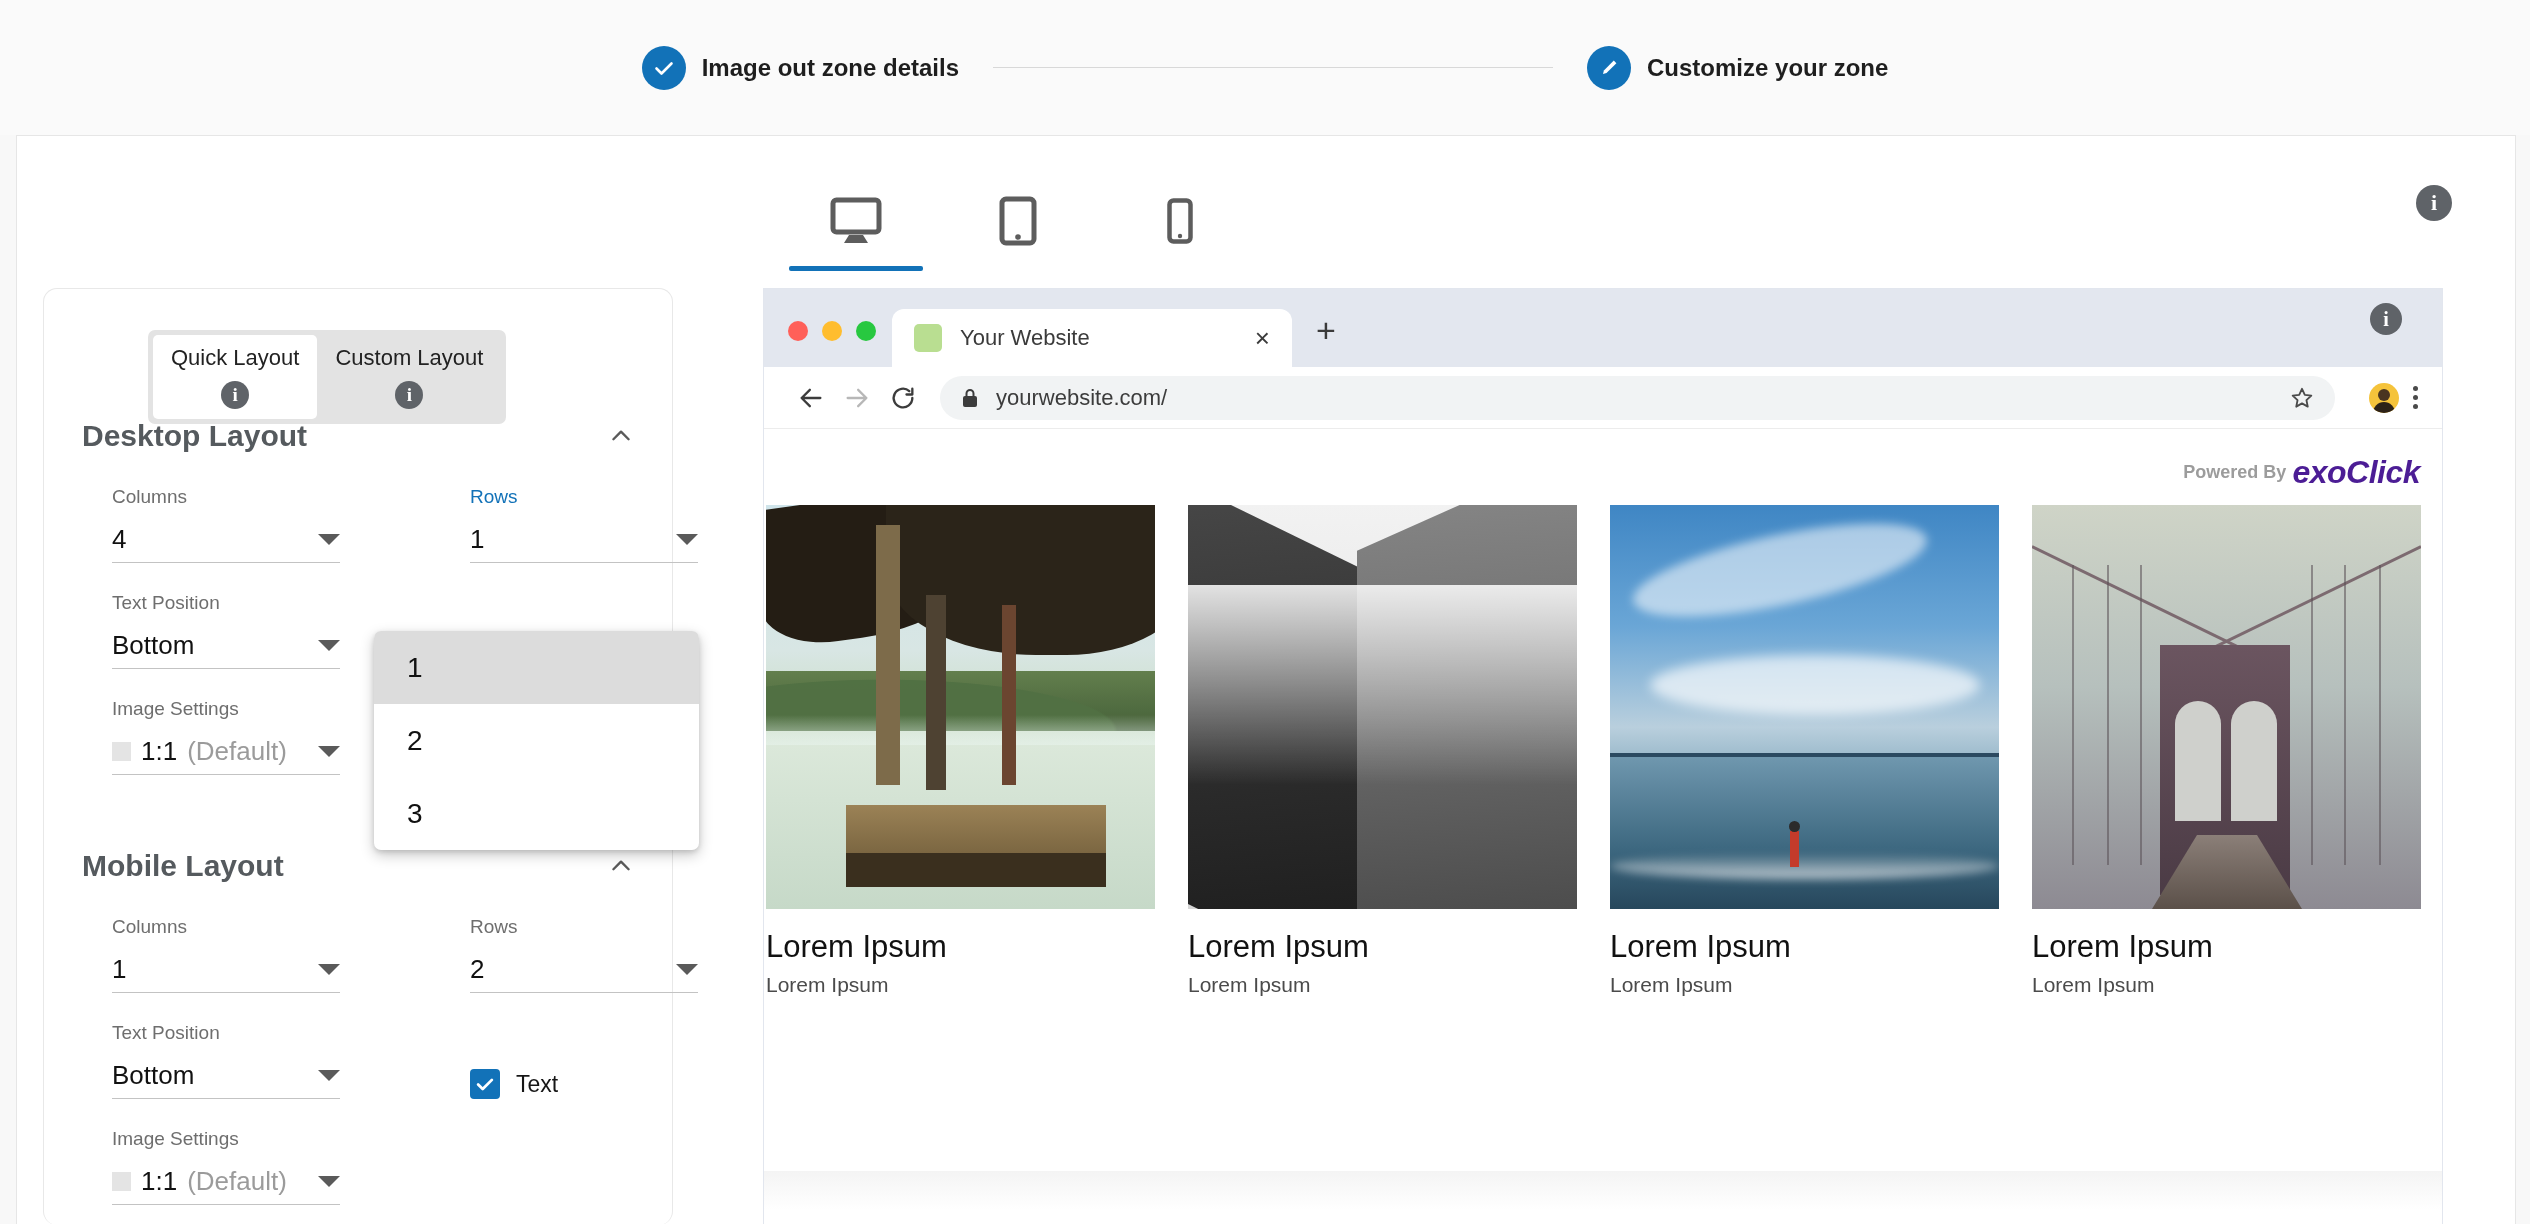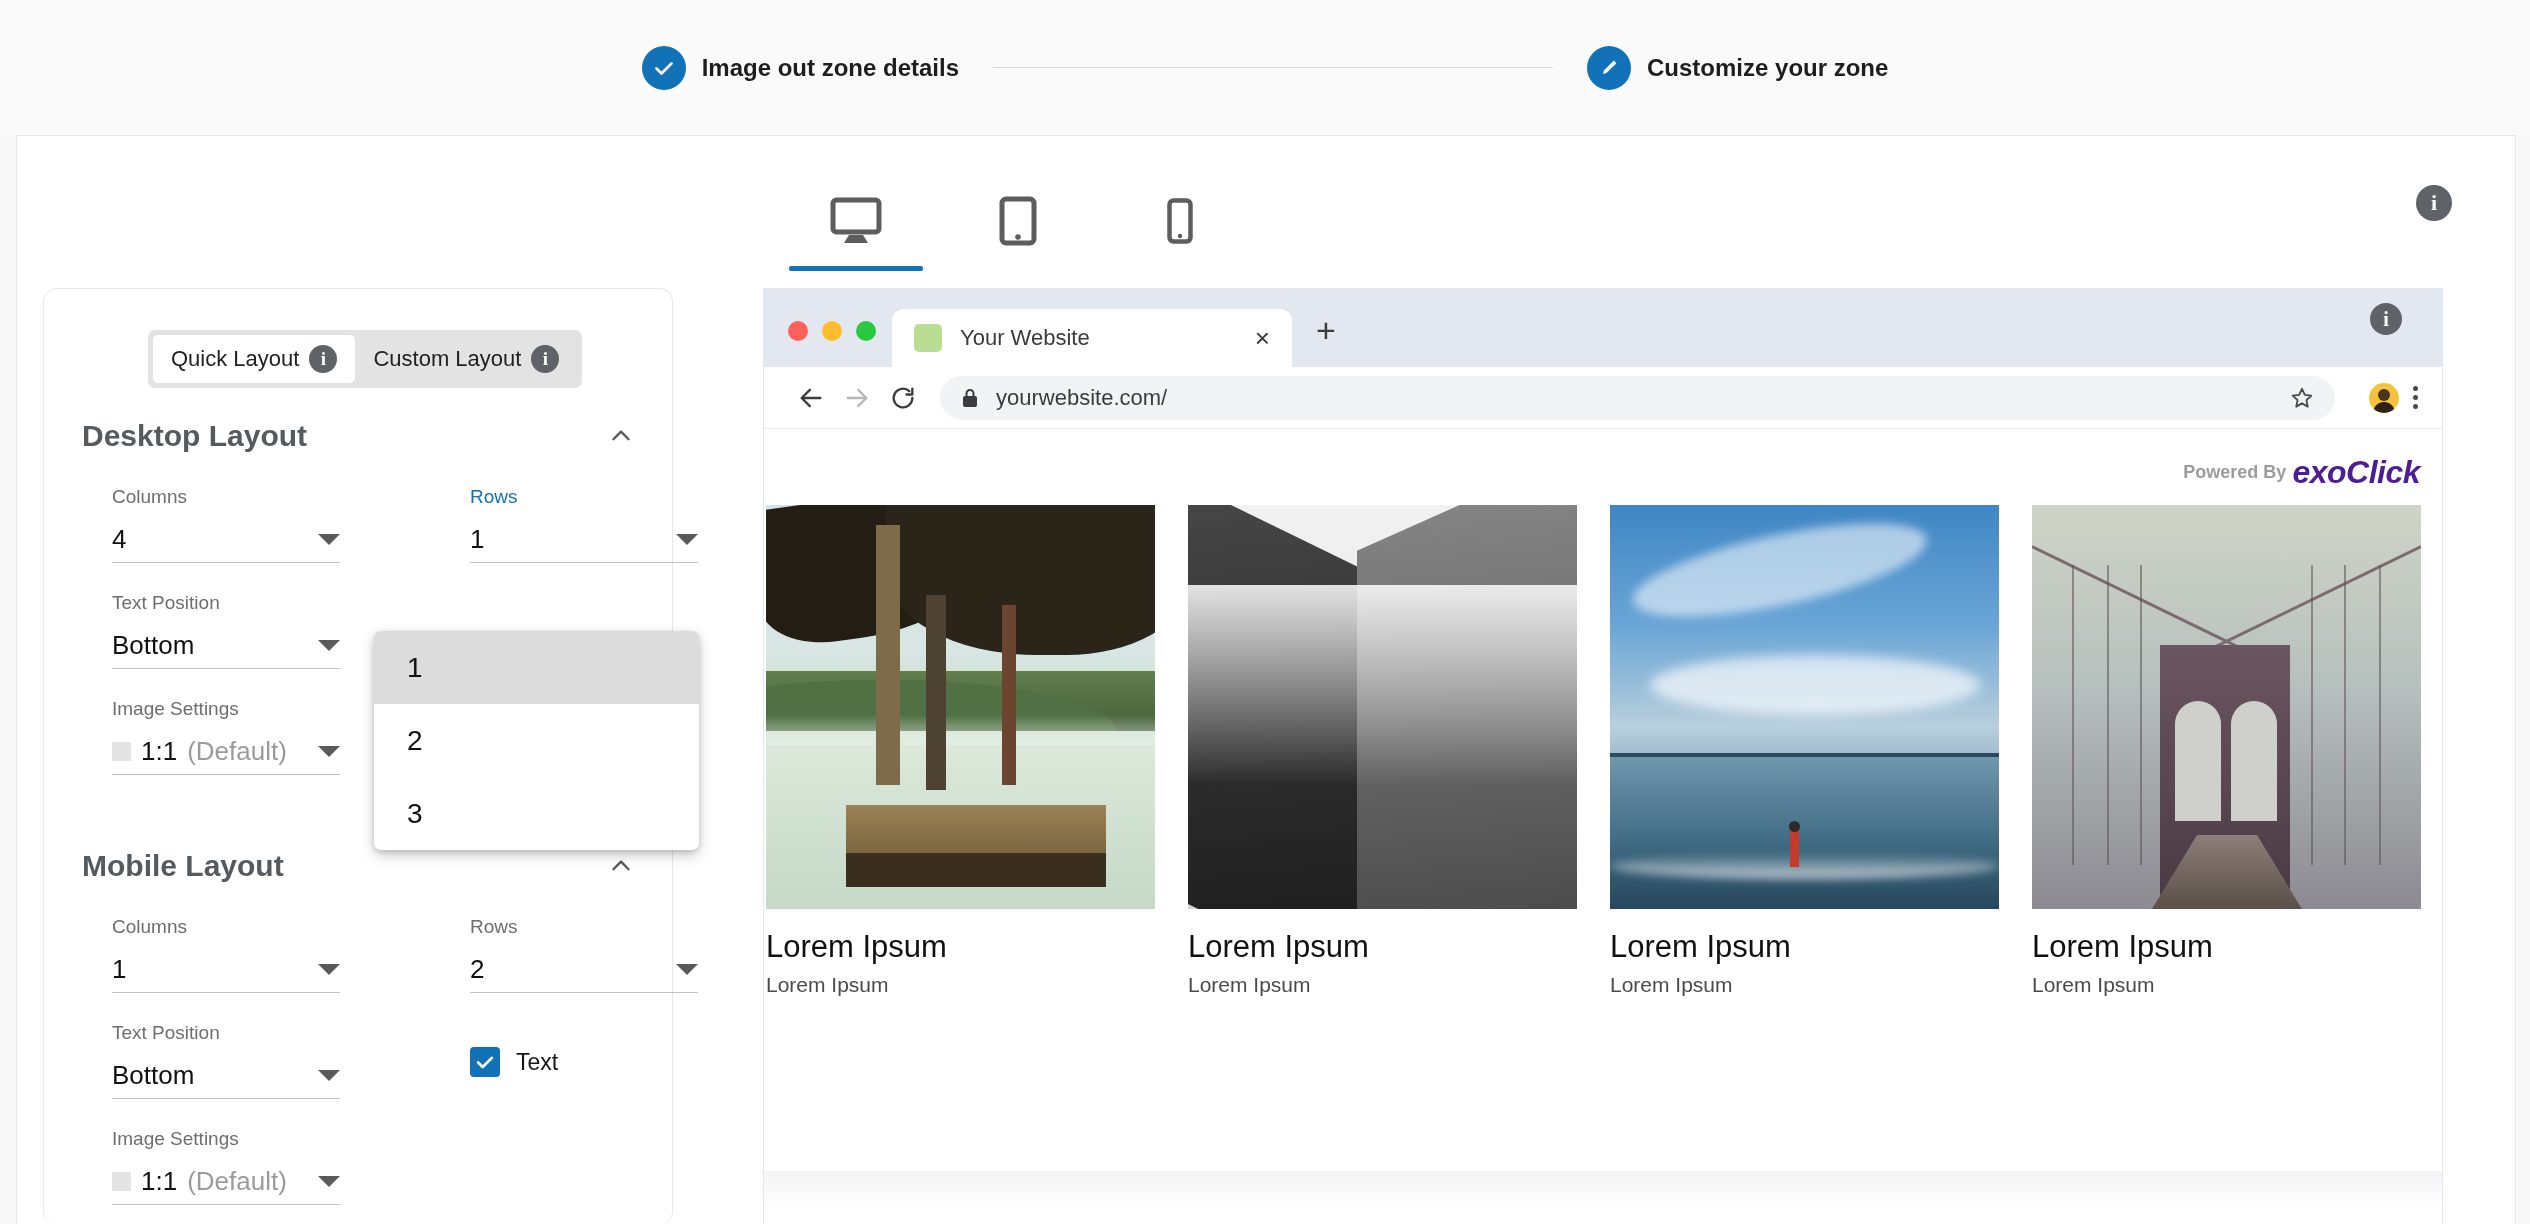--- a/index.html
+++ b/index.html
@@ -80,21 +80,21 @@
   }
 
   #layout-toggle {
     position: absolute; left: 104px; top: 41px;
     display: inline-flex; align-items: center;
     background: #e3e3e3; border-radius: 7px; padding: 5px;
   }
   .toggle-btn {
     display: flex; align-items: center; gap: 10px;
     padding: 10px 18px; border-radius: 5px;
-    font-size: 22px; color: #222; cursor: pointer; white-space: nowrap;
+    font-size: 22px; color: #222; cursor: pointer; white-space: nowrap; flex-direction: column;
   }
   .toggle-btn.active { background: #ffffff; }
   .toggle-info { width: 28px; height: 28px; font-size: 19px; }
 
   .section { position: absolute; left: 0; width: 630px; }
   .section-header {
     display: flex; align-items: center; justify-content: space-between;
     padding: 0 40px 0 38px; height: 54px; cursor: pointer;
   }
   .section-title { font-size: 30px; font-weight: 700; color: #555a5e; }
@@ -126,21 +126,21 @@
   }
   .caret {
     width: 0; height: 0; flex: 0 0 auto;
     border-left: 11px solid transparent;
     border-right: 11px solid transparent;
     border-top: 11px solid #5a5a5a;
   }
 
   .checkbox-row {
     display: flex; align-items: center; gap: 16px;
-    height: 42px; margin-top: 20px;
+    height: 42px; margin-top: 42px;
   }
   .checkbox {
     width: 30px; height: 30px; border-radius: 4px;
     background: #1272b8; display: flex;
     align-items: center; justify-content: center; cursor: pointer;
   }
   .checkbox svg { width: 22px; height: 22px; display:block; }
   .checkbox-label { font-size: 23px; color: #161616; }
 
   

